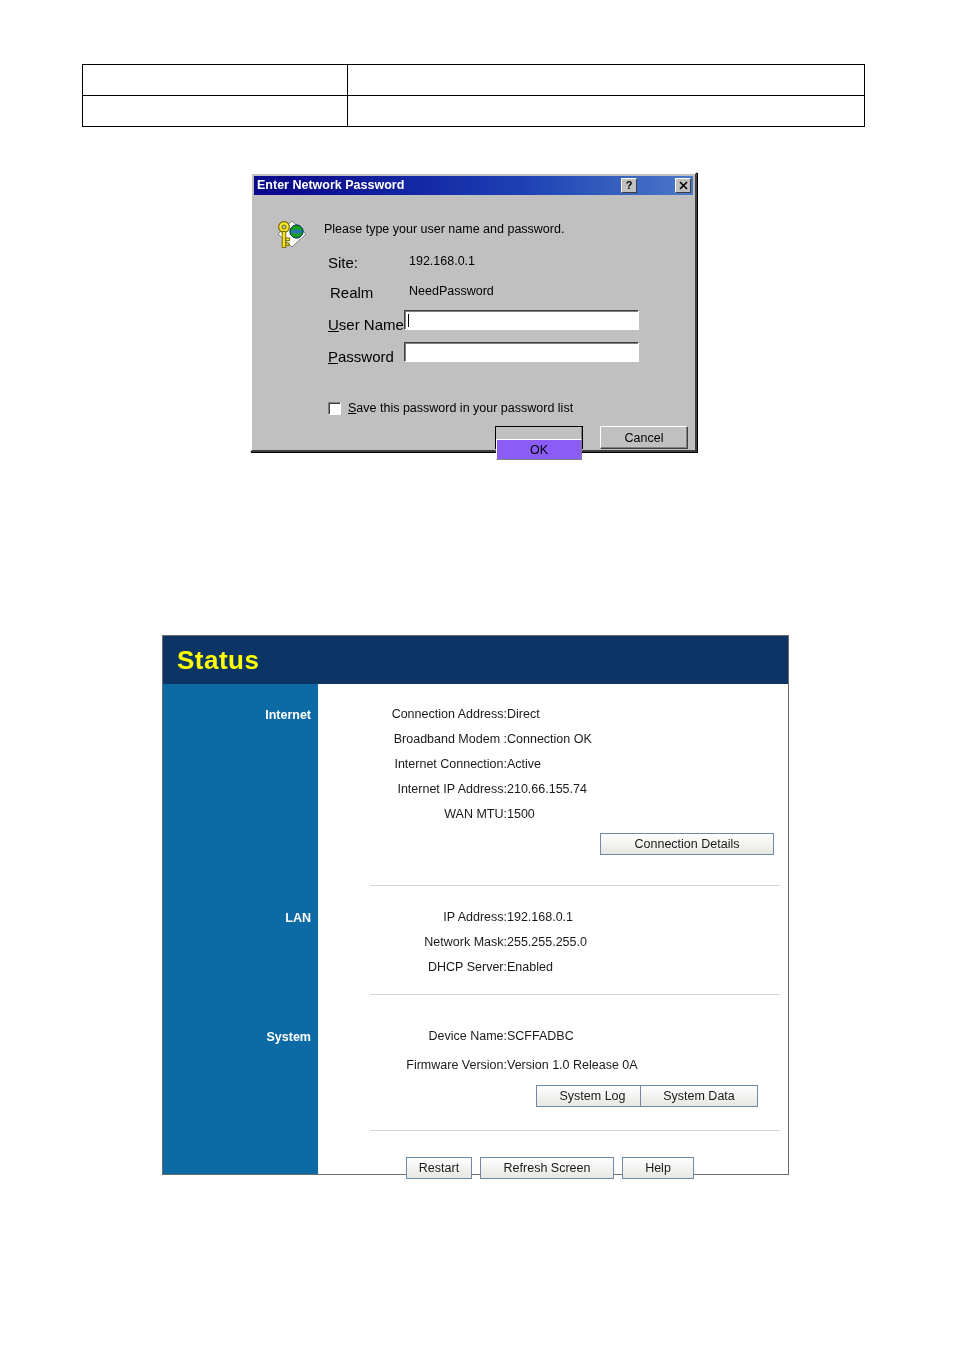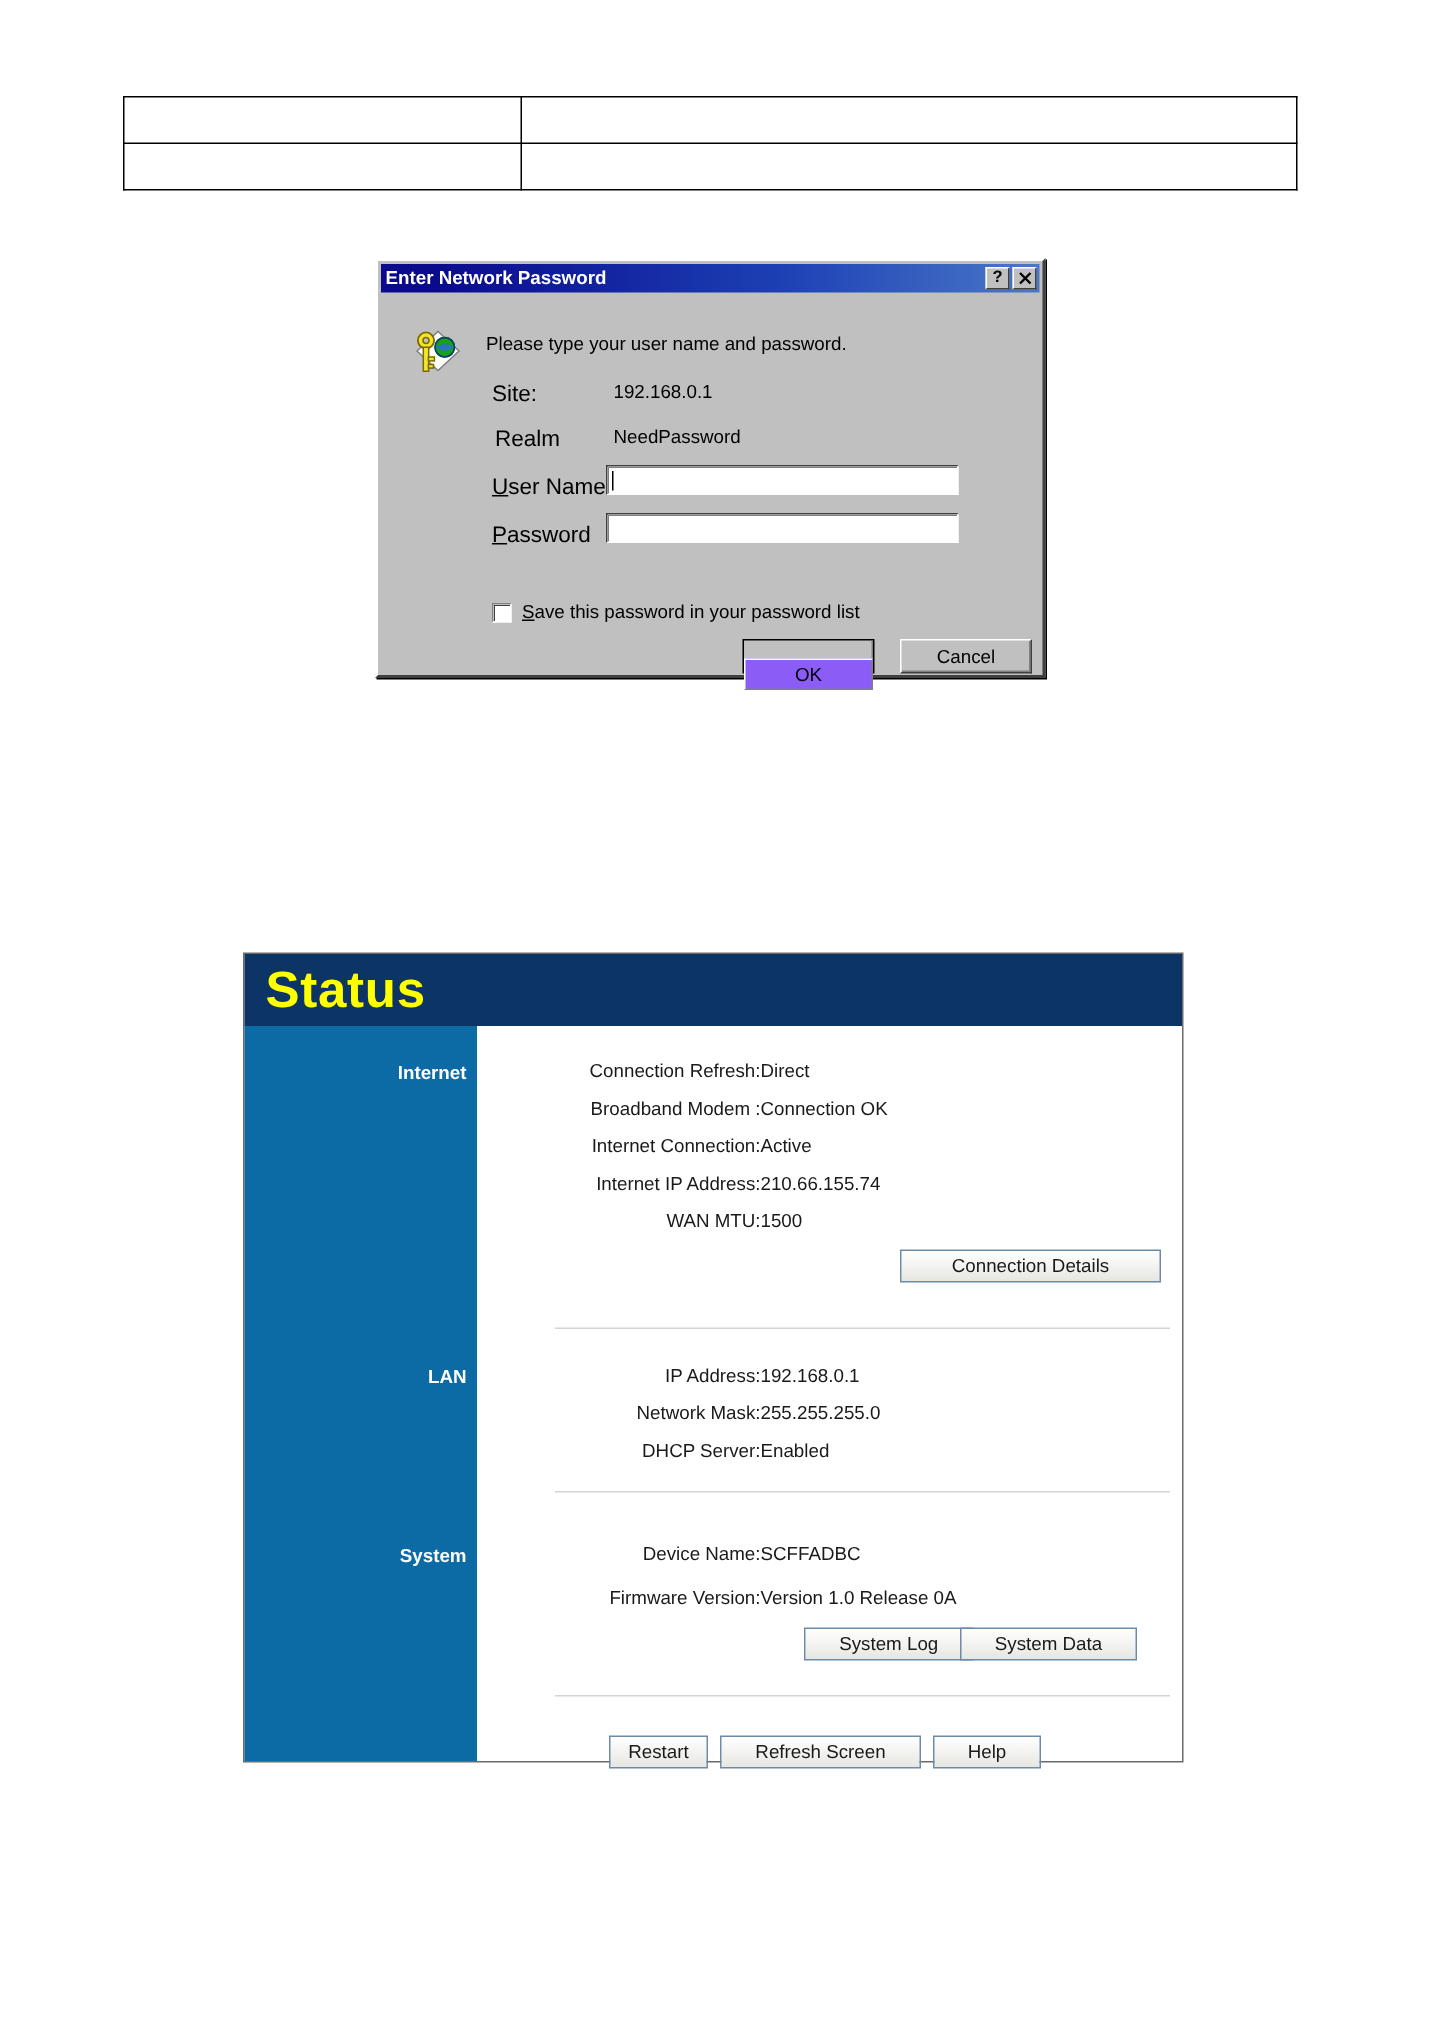--- a/index.html
+++ b/index.html
@@ -50,20 +50,21 @@
     box-sizing: border-box;
     box-shadow: 1px 1px 0 #000;
   }
   .win-titlebar {
     margin: 2px 2px 0 2px;
     height: 19px;
     background: linear-gradient(to right, #0a0a8c 0%, #0a0a8c 8%, #1c3fb4 60%, #4a78c8 100%);
     display: flex;
     align-items: center;
     padding: 0 2px 0 3px;
+    gap: 36px;
   }
   .win-title-text {
     color: #ffffff;
     font-size: 12.5px;
     font-weight: bold;
     letter-spacing: 0px;
     flex: 1;
     line-height: 19px;
     white-space: nowrap;
   }
@@ -214,21 +215,21 @@
   .status-header {
     height: 48px;
     background: #0c3464;
     display: flex;
     align-items: center;
     padding-left: 14px;
     box-sizing: border-box;
   }
   .status-header-title {
     color: #ffff00;
-    font-size: 34px;
+    font-size: 26px;
     font-weight: bold;
     letter-spacing: 0.5px;
     line-height: 1;
   }
   .status-body {
     display: flex;
     height: 490px;
     text-align: right;
   }
   .status-sidebar {
@@ -372,21 +373,21 @@
 
     <div class="status-sidebar">
       <span class="side-label" style="top:24px;">Internet</span>
       <span class="side-label" style="top:227px;">LAN</span>
       <span class="side-label" style="top:346px;">System</span>
     </div>
 
     <div class="status-content">
 
       <div class="row" style="top:23px;">
-        <span class="rlabel">Connection Refresh:</span><span class="rvalue">Direct</span>
+        <span class="rlabel">Connection Address:</span><span class="rvalue">Direct</span>
       </div>
       <div class="row" style="top:48px;">
         <span class="rlabel">Broadband Modem :</span><span class="rvalue">Connection OK</span>
       </div>
       <div class="row" style="top:73px;">
         <span class="rlabel">Internet Connection:</span><span class="rvalue">Active</span>
       </div>
       <div class="row" style="top:98px;">
         <span class="rlabel">Internet IP Address:</span><span class="rvalue">210.66.155.74</span>
       </div>

